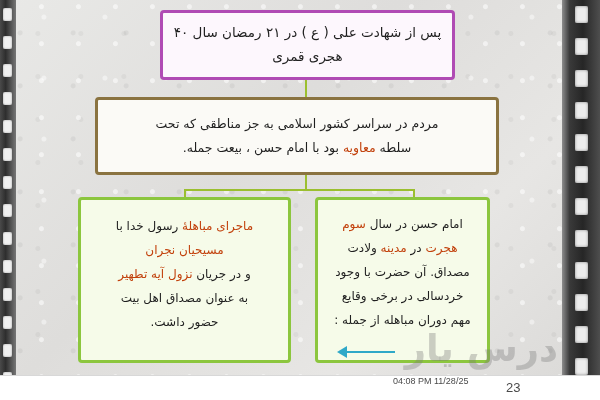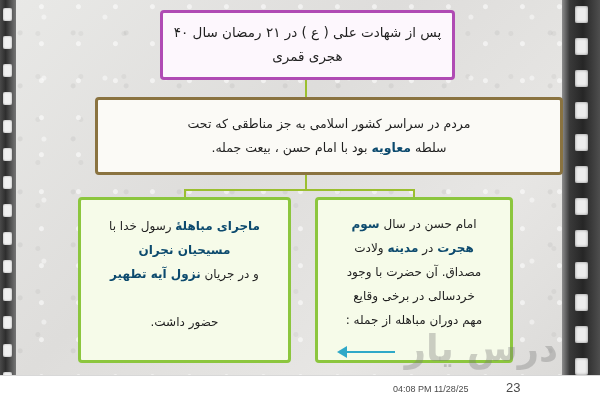--- a/index.html
+++ b/index.html
@@ -90,21 +90,21 @@
   }
   .box-top .txt {
     font-size: 13.5px;
     color: #1f1f1f;
     line-height: 1.75;
   }
 
   .box-second {
     left: 95px;
     top: 97px;
-    width: 468px;
+    width: 404px;
     height: 78px;
     border: 3px solid #8a7340;
     background: #fbfaf6;
     padding: 18px 14px;
   }
   .box-second .txt {
     font-size: 12.5px;
     color: #1f1f1f;
     line-height: 1.9;
   }
@@ -123,36 +123,36 @@
     font-size: 12px;
     color: #1f1f1f;
     line-height: 2.0;
     width: 100%;
     padding-top: 6px;
   }
 
   .box-right {
     left: 315px;
     top: 197px;
-    width: 198px;
+    width: 175px;
     height: 166px;
     border: 3px solid #8cc63e;
     background: #f6fbe9;
     padding: 8px 4px;
     align-items: flex-start;
   }
   .box-right .txt {
     font-size: 12px;
     color: #1f1f1f;
     line-height: 2.0;
     width: 100%;
     padding-top: 4px;
   }
 
-  .hl-red   { color: #0c4a6e; font-weight: bold; text-align: center; }
+  .hl-red   { color: #c2410c; font-weight: normal; text-align: center; }
 
   
   .arrow {
     position: absolute;
     left: 337px;
     top: 346px;
     width: 60px;
     height: 12px;
   }
   .arrow .shaft {
@@ -187,21 +187,21 @@
     position: absolute;
     left: 0; right: 0;
     bottom: 0;
     height: 24px;
     background: #ffffff;
     border-top: 1px solid #d8d8d8;
   }
   .footer .stamp {
     position: absolute;
     left: 393px;
-    top: 8px;
+    top: 0;
     font-size: 9px;
     color: #4a4a4a;
     font-family: "Liberation Sans", sans-serif;
   }
   .footer .pagenum {
     position: absolute;
     left: 506px;
     top: 4px;
     font-size: 13px;
     color: #4a4a4a;
@@ -260,21 +260,21 @@
       <span>مردم در سراسر کشور اسلامی به جز مناطقی که تحت</span><br>
       <span>سلطه </span><span class="hl-red">معاویه</span><span> بود با امام حسن ، بیعت جمله.</span>
     </div>
   </div>
 
   <div class="box box-left">
     <div class="txt">
       <span class="hl-red">ماجرای مباهلهٔ</span><span> رسول خدا با</span><br>
       <span class="hl-red">مسیحیان نجران</span><br>
       <span>و در جریان </span><span class="hl-red">نزول آیه تطهیر</span><br>
-      <br>
+      <span>به عنوان مصداق اهل بیت</span><br>
       <span>حضور داشت.</span>
     </div>
   </div>
 
   <div class="box box-right">
     <div class="txt">
       <span>امام حسن در سال </span><span class="hl-red">سوم</span><br>
       <span class="hl-red">هجرت</span><span> در </span><span class="hl-red">مدینه</span><span> ولادت</span><br>
       <span>مصداق. آن حضرت با وجود</span><br>
       <span>خردسالی در برخی وقایع</span><br>

